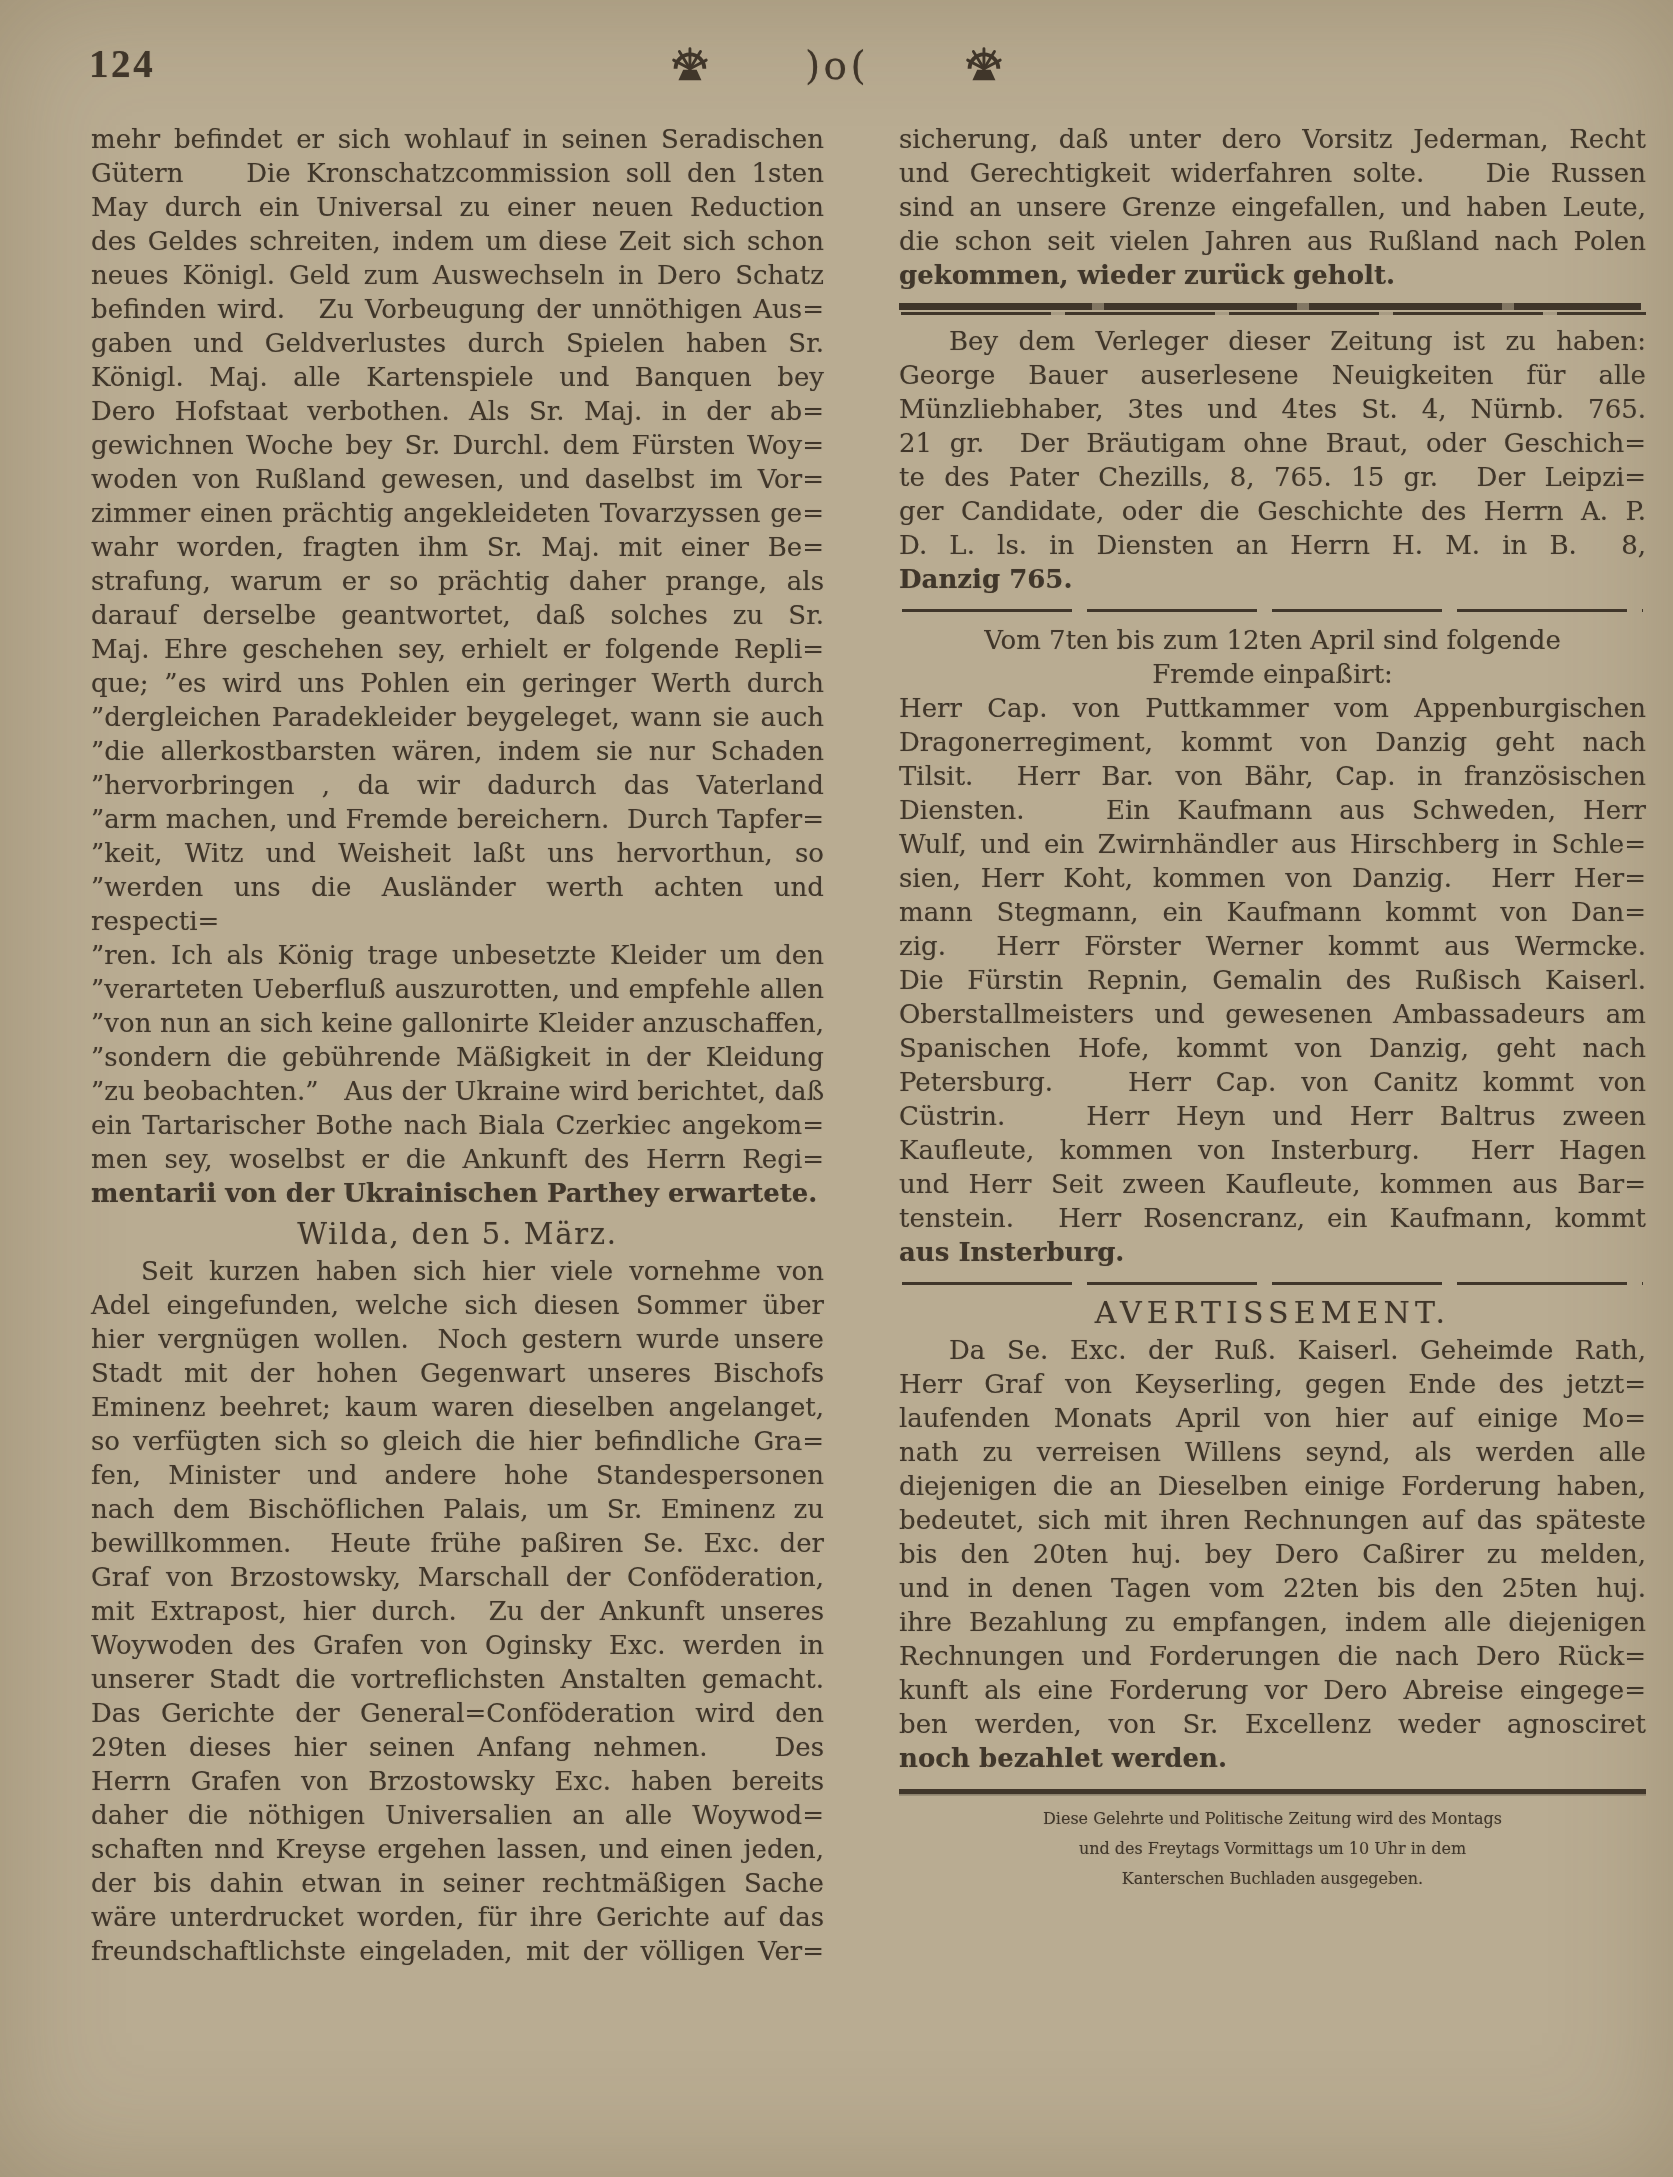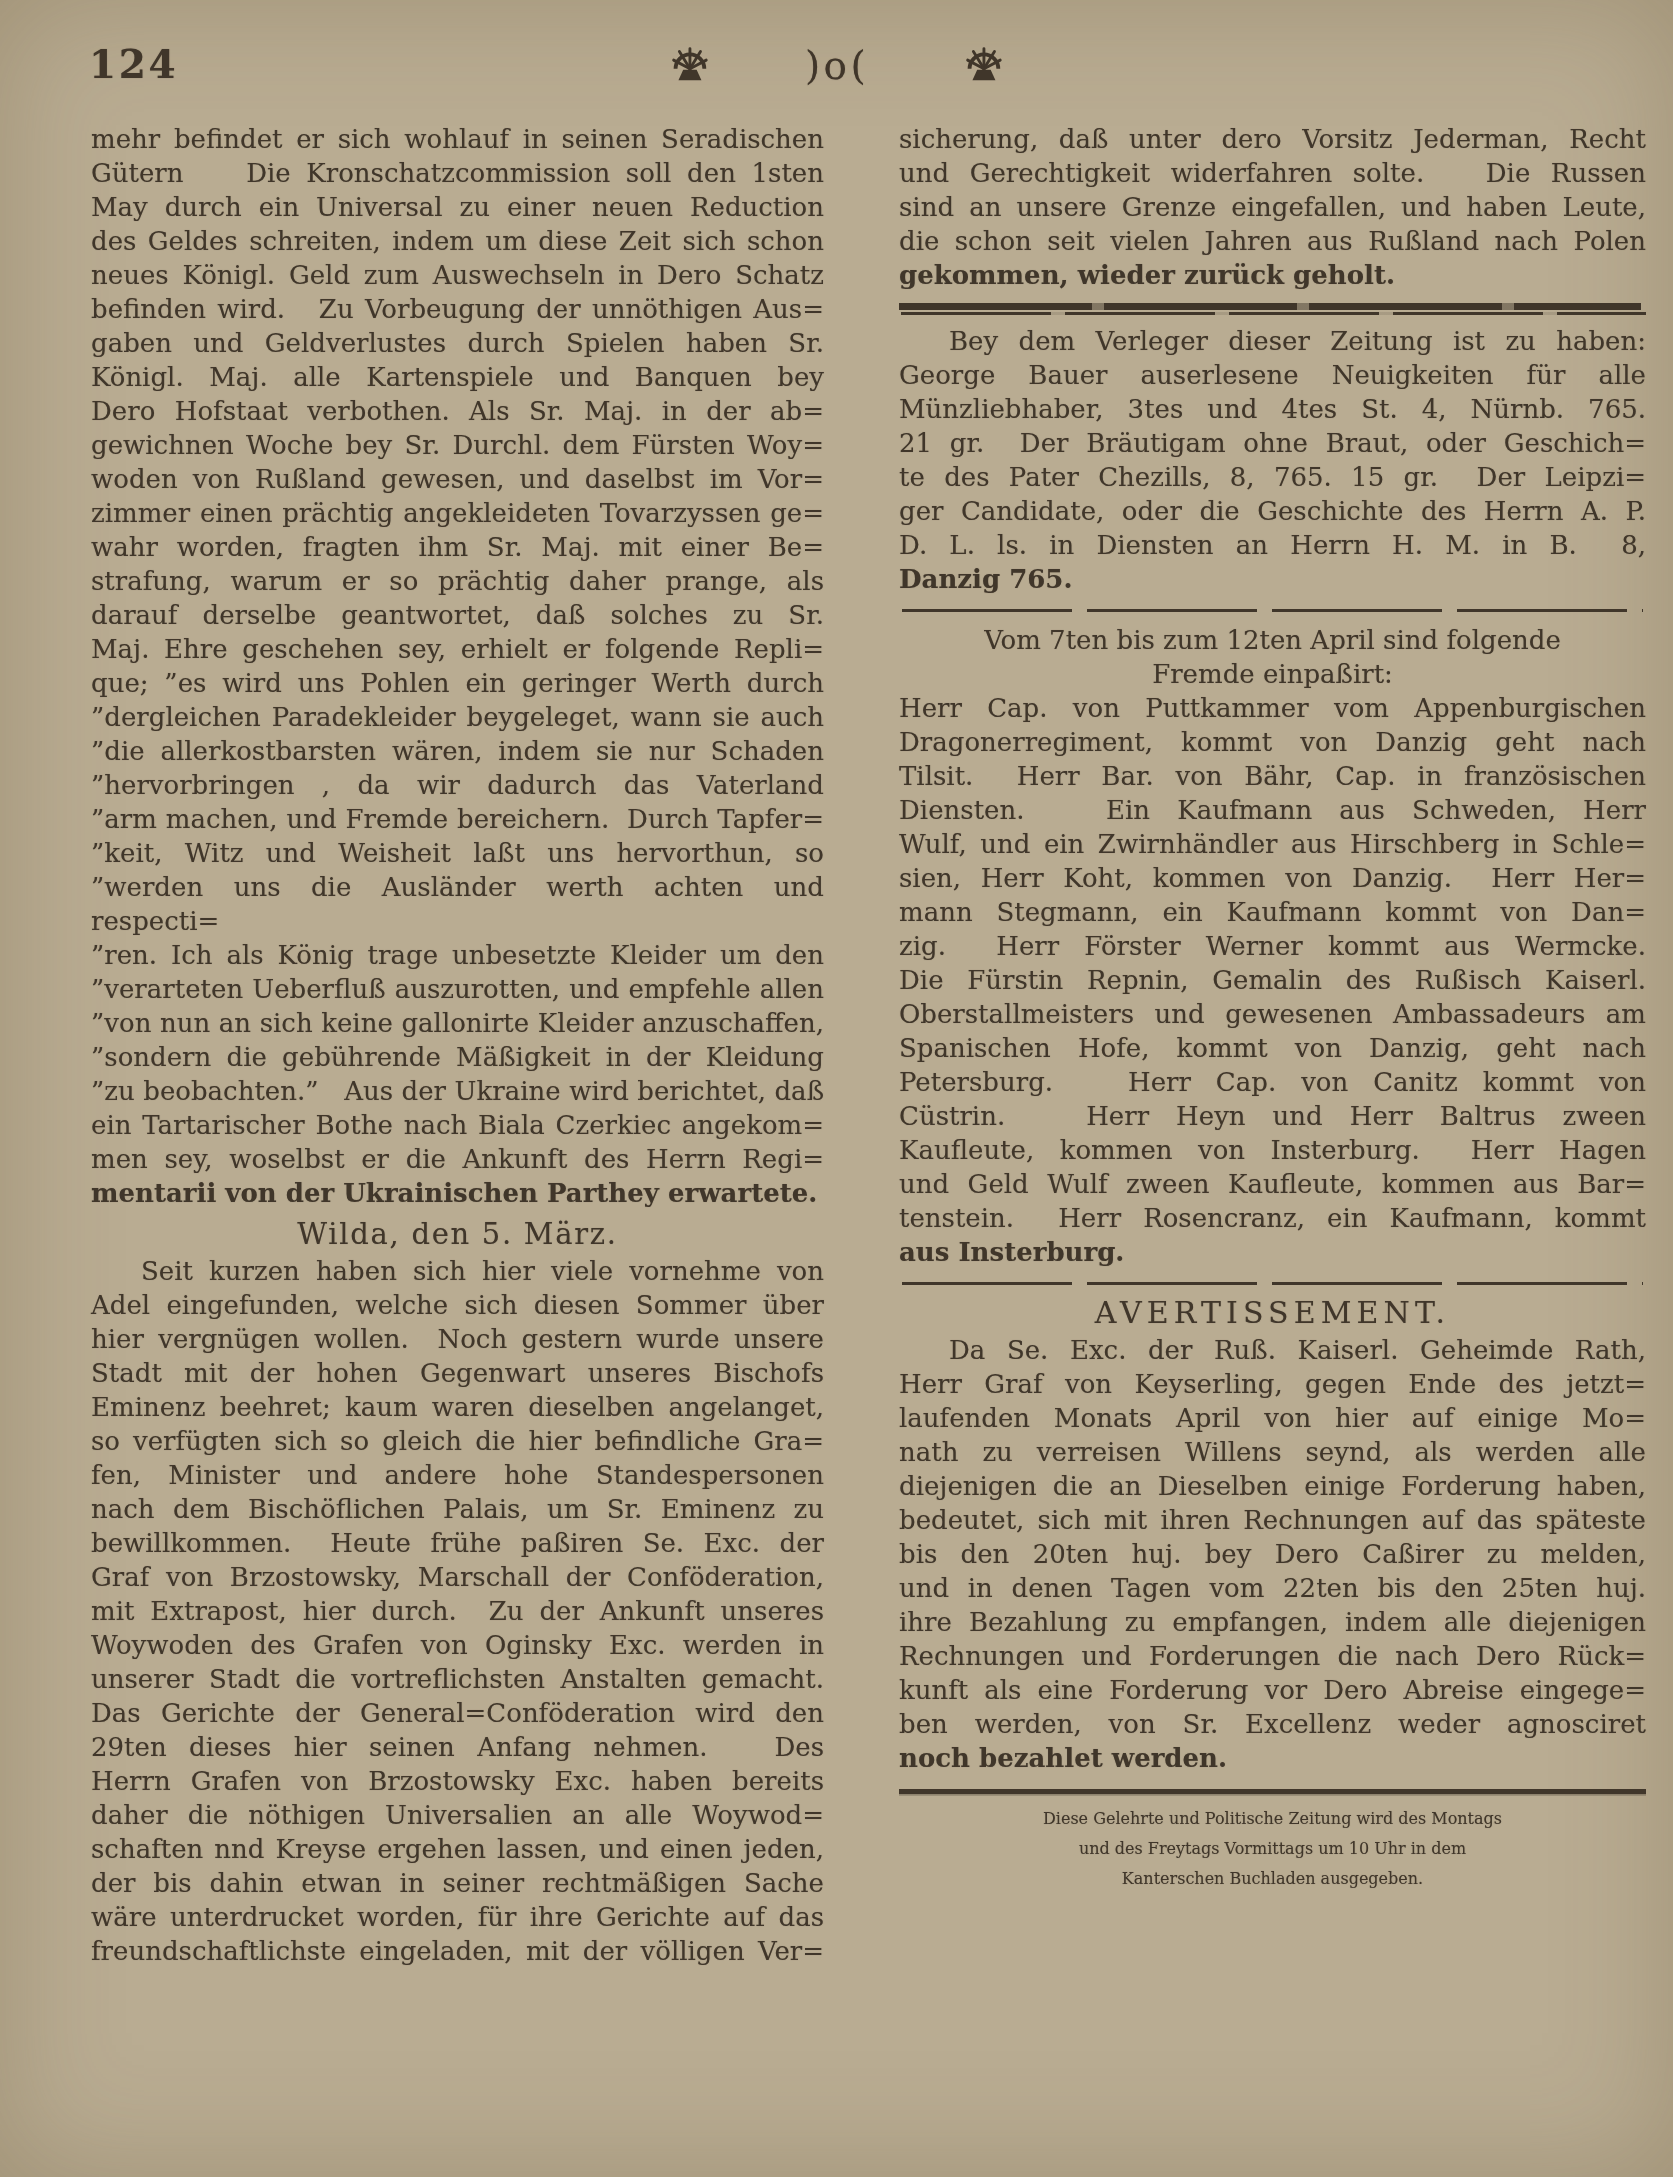--- a/index.html
+++ b/index.html
@@ -20,20 +20,21 @@
       linear-gradient(90deg, #d8cbaf 0%, #eadfc8 7%, #ece1ca 90%, #dbcead 100%),
       linear-gradient(180deg, #e4d8be 0%, #ead fc8 10%, #e8dcc4 90%, #ddd0b4 100%),
       var(--paper);
     box-shadow: inset 0 0 120px rgba(92,74,44,.28);
     color:var(--ink);
   }
   .pageno{
     position:absolute; left:89px; top:41px;
     font-size:39px; font-weight:bold; letter-spacing:2.6px;
     text-shadow:0 0 0.9px rgba(64,54,42,.5);
+    font-family:Liberation Serif, serif;
   }
   .header-orn{
     position:absolute; top:38px; left:50%; transform:translateX(-50%);
     display:flex; align-items:center; gap:92px;
   }
   .center-mark{
     font-size:39px; letter-spacing:3.4px; padding-top:5.1px;
     text-shadow:0 0 0.9px rgba(64,54,42,.5);
   }
   .palmette{ display:block; }
@@ -188,21 +189,21 @@
       <div class="ln j">Wulf, und ein Zwirnhändler aus Hirschberg in Schle=</div>
       <div class="ln j">sien, Herr Koht, kommen von Danzig.  Herr Her=</div>
       <div class="ln j">mann Stegmann, ein Kaufmann kommt von Dan=</div>
       <div class="ln j">zig.  Herr Förster Werner kommt aus Wermcke.</div>
       <div class="ln j">Die Fürstin Repnin, Gemalin des Rußisch Kaiserl.</div>
       <div class="ln j">Oberstallmeisters und gewesenen Ambassadeurs am</div>
       <div class="ln j">Spanischen Hofe, kommt von Danzig, geht nach</div>
       <div class="ln j">Petersburg.   Herr Cap. von Canitz kommt von</div>
       <div class="ln j">Cüstrin.   Herr Heyn und Herr Baltrus zween</div>
       <div class="ln j">Kaufleute, kommen von Insterburg.  Herr Hagen</div>
-      <div class="ln j">und Geld Wulf zween Kaufleute, kommen aus Bar=</div>
+      <div class="ln j">und Herr Seit zween Kaufleute, kommen aus Bar=</div>
       <div class="ln j">tenstein.  Herr Rosencranz, ein Kaufmann, kommt</div>
       <div class="ln l">aus Insterburg.</div>
       <div class="rule thin"></div>
       <div class="ln c avert">AVERTISSEMENT.</div>
       <div class="ln j i">Da Se. Exc. der Ruß. Kaiserl. Geheimde Rath,</div>
       <div class="ln j">Herr Graf von Keyserling, gegen Ende des jetzt=</div>
       <div class="ln j">laufenden Monats April von hier auf einige Mo=</div>
       <div class="ln j">nath zu verreisen Willens seynd, als werden alle</div>
       <div class="ln j">diejenigen die an Dieselben einige Forderung haben,</div>
       <div class="ln j">bedeutet, sich mit ihren Rechnungen auf das späteste</div>

